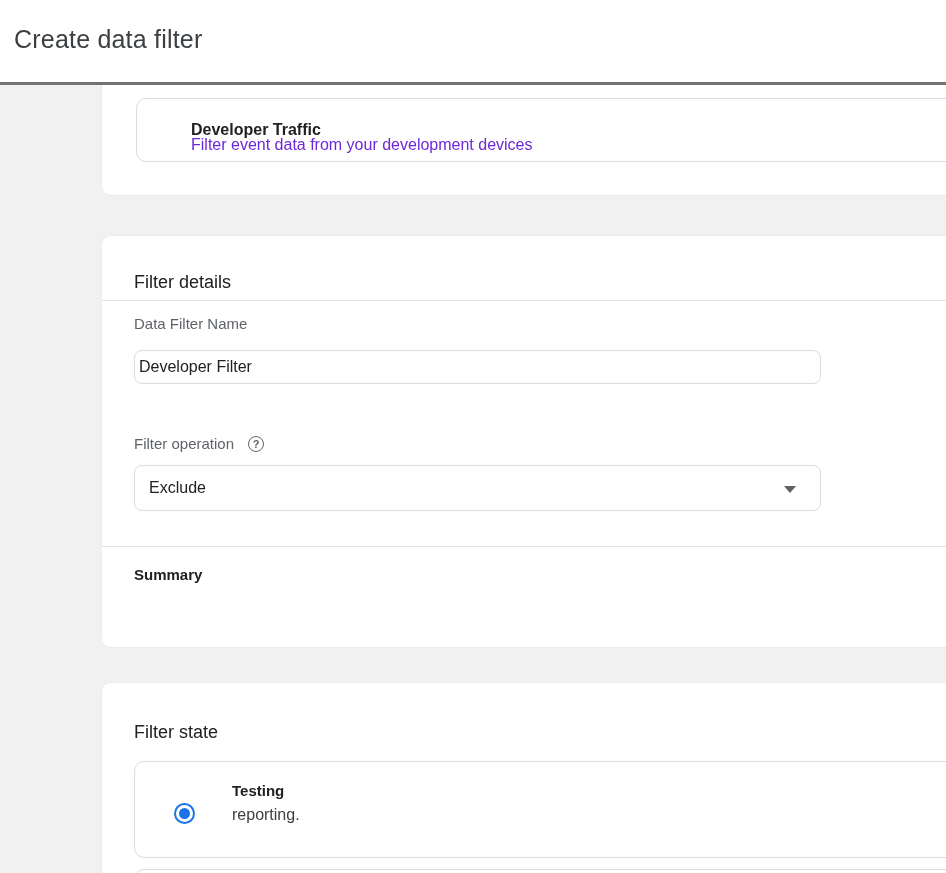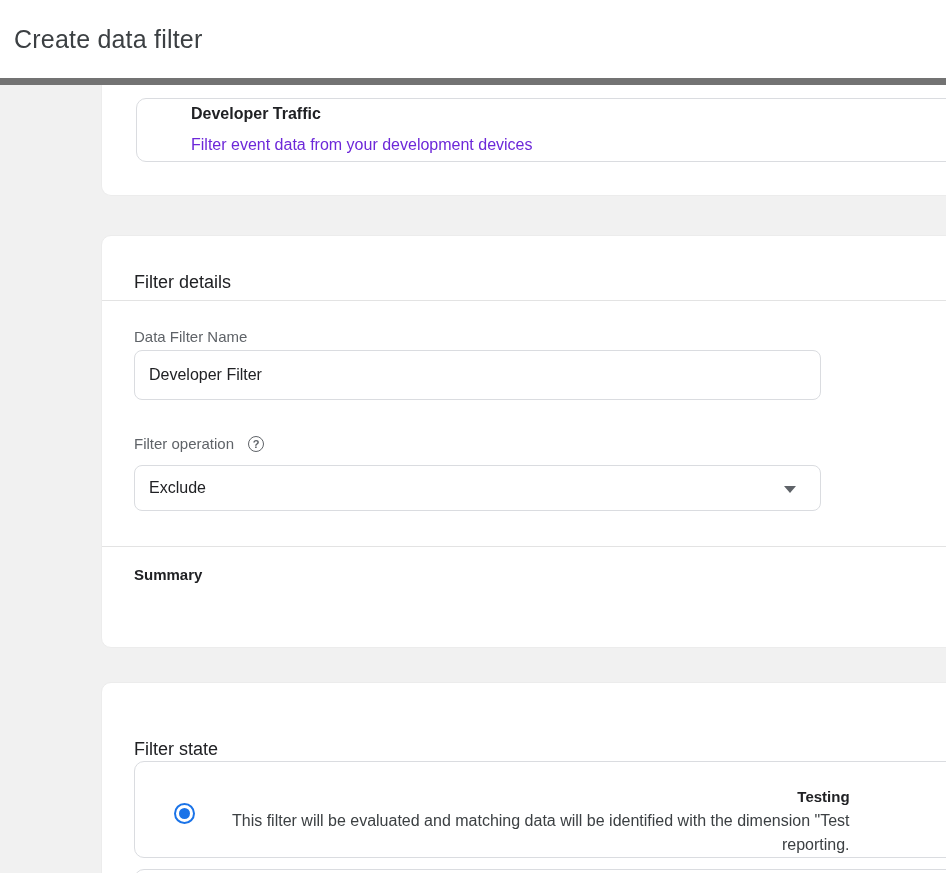--- a/index.html
+++ b/index.html
@@ -3,89 +3,89 @@
 <meta charset="utf-8">
 <style>
   * { margin:0; padding:0; box-sizing:border-box; }
   html,body { width:946px; height:873px; }
   body { font-family:"Liberation Sans", sans-serif; background:#fff; }
 
   .page { position:relative; width:946px; height:873px; overflow:hidden; background:#fff; }
 
   
   .header { position:absolute; left:0; top:0; width:946px; height:85px;
-            background:#fff; border-bottom:7px solid #737373; z-index:5; }
+            background:#fff; border-bottom:3px solid #737373; z-index:5; }
   .header-title { position:absolute; left:14px; top:25px; font-size:25px;
                   color:#3c4043; letter-spacing:.2px; }
 
   
   .content-bg { position:absolute; left:0; top:85px; width:946px; height:788px;
                 background:#f1f1f1; }
 
   .card { position:absolute; left:101px; width:1059px; background:#fff;
           border:1px solid #ececec; }
 
   
   .card-filter-type { top:85px; height:111px; border-top:none;
                       border-radius:0 0 0 10px; }
   .option-tile { position:absolute; border:1px solid #dadce0; border-radius:10px;
                  background:#fff; }
   .type-tile { left:34px; top:13px; width:990px; height:64px; }
-  .type-tile-title { position:absolute; left:54px; top:6px; font-size:16px;
+  .type-tile-title { position:absolute; left:54px; top:22px; font-size:16px;
                      font-weight:bold; color:#202124; }
   .type-tile-desc  { position:absolute; left:54px; top:37px; font-size:16px;
                      color:#6d28d9;text-align:center; }
 
   
   .card-filter-details { top:235px; height:413px; border-radius:10px 10px 10px 10px; }
   .section-heading { position:absolute; left:32px; font-size:18px; color:#202124;margin-top:12px; }
   .h-filter-details { top:24px; }
   .divider { position:absolute; left:0; right:0; height:1px; background:#e3e3e3; }
   .divider-1 { top:64px; }
   .divider-2 { top:310px; }
 
   .field-label { position:absolute; left:32px; font-size:15px; color:#5f6368; }
-  .lbl-name { top:92px; }
+  .lbl-name { top:79px; }
   .lbl-operation { top:199px; display:flex; align-items:center; gap:14px; }
 
   .help-icon { display:inline-flex; width:16px; height:16px; border:1px solid #5f6368;
                border-radius:50%; align-items:center; justify-content:center;
                font-size:11px; color:#5f6368; font-weight:bold; }
 
-  .text-input { position:absolute; left:32px; top:114px; width:687px; height:50px;
+  .text-input { position:absolute; left:32px; top:114px; width:687px; height:34px;
                 border:1px solid #dadce0; border-radius:8px; background:#fff;
                 font-family:"Liberation Sans", sans-serif; font-size:16px;
-                color:#202124; padding:0 14px; outline:none; }
+                color:#202124; padding:0 4px; outline:none; }
 
   .select-box { position:absolute; left:32px; top:229px; width:687px; height:46px;
                 border:1px solid #dadce0; border-radius:8px; background:#fff;
                 display:flex; align-items:center; padding:0 14px 0 14px;
                 font-size:16px; color:#202124; cursor:pointer; }
   .select-caret { position:absolute; right:24px; top:20px; width:0; height:0;
                   border-left:6px solid transparent; border-right:6px solid transparent;
                   border-top:7px solid #5f6368; }
 
   .summary-title { position:absolute; left:32px; top:330px; font-size:15px;
                    font-weight:bold; color:#202124;text-align:right; }
   .summary-text { position:absolute; left:32px; top:356px; font-size:16px;
                   color:#3c4043; white-space:nowrap; }
   .summary-text .param { font-style:italic; }
   .summary-link { color:#673ab7; text-decoration:none; cursor:pointer; }
 
   
   .card-filter-state { top:682px; height:220px; border-radius:10px 10px 0 0; }
-  .h-filter-state { top:44px; }
+  .h-filter-state { top:27px; }
 
   .state-tile { left:32px; top:78px; width:1000px; height:97px; }
   .radio { position:absolute; left:39px; top:41px; width:21px; height:21px;
            border:2px solid #1a73e8; border-radius:50%; background:#fff;
            cursor:pointer; }
   .radio-dot { position:absolute; left:3px; top:3px; width:11px; height:11px;
                border-radius:50%; background:#1a73e8; }
-  .state-text { position:absolute; left:97px; top:23px;text-align:right; }
+  .state-text { position:absolute; left:97px; top:17px; }
   .state-title { font-size:15px; font-weight:bold; color:#202124; line-height:24px; }
   .state-desc-line { font-size:16px; color:#3c4043; line-height:24px;
                      white-space:nowrap; }
 
   .state-tile-2 { left:32px; top:186px; width:1000px; height:40px; }
 </style>
 </head>
 <body>
 
 <div class="page">
@@ -126,21 +126,20 @@
 
   <div class="card card-filter-state">
     <div class="section-heading h-filter-state">Filter state</div>
 
     <div class="option-tile state-tile">
       <div class="radio">
         <div class="radio-dot"></div>
       </div>
       <div class="state-text">
         <div class="state-title">Testing</div>
-        <div class="state-desc-line">This filter will be evaluated and matching data will be identified with the dimension "Test</div>
         <div class="state-desc-line">reporting.</div>
       </div>
     </div>
 
     <div class="option-tile state-tile-2"></div>
   </div>
 
 </div>
 
 </body></html>

